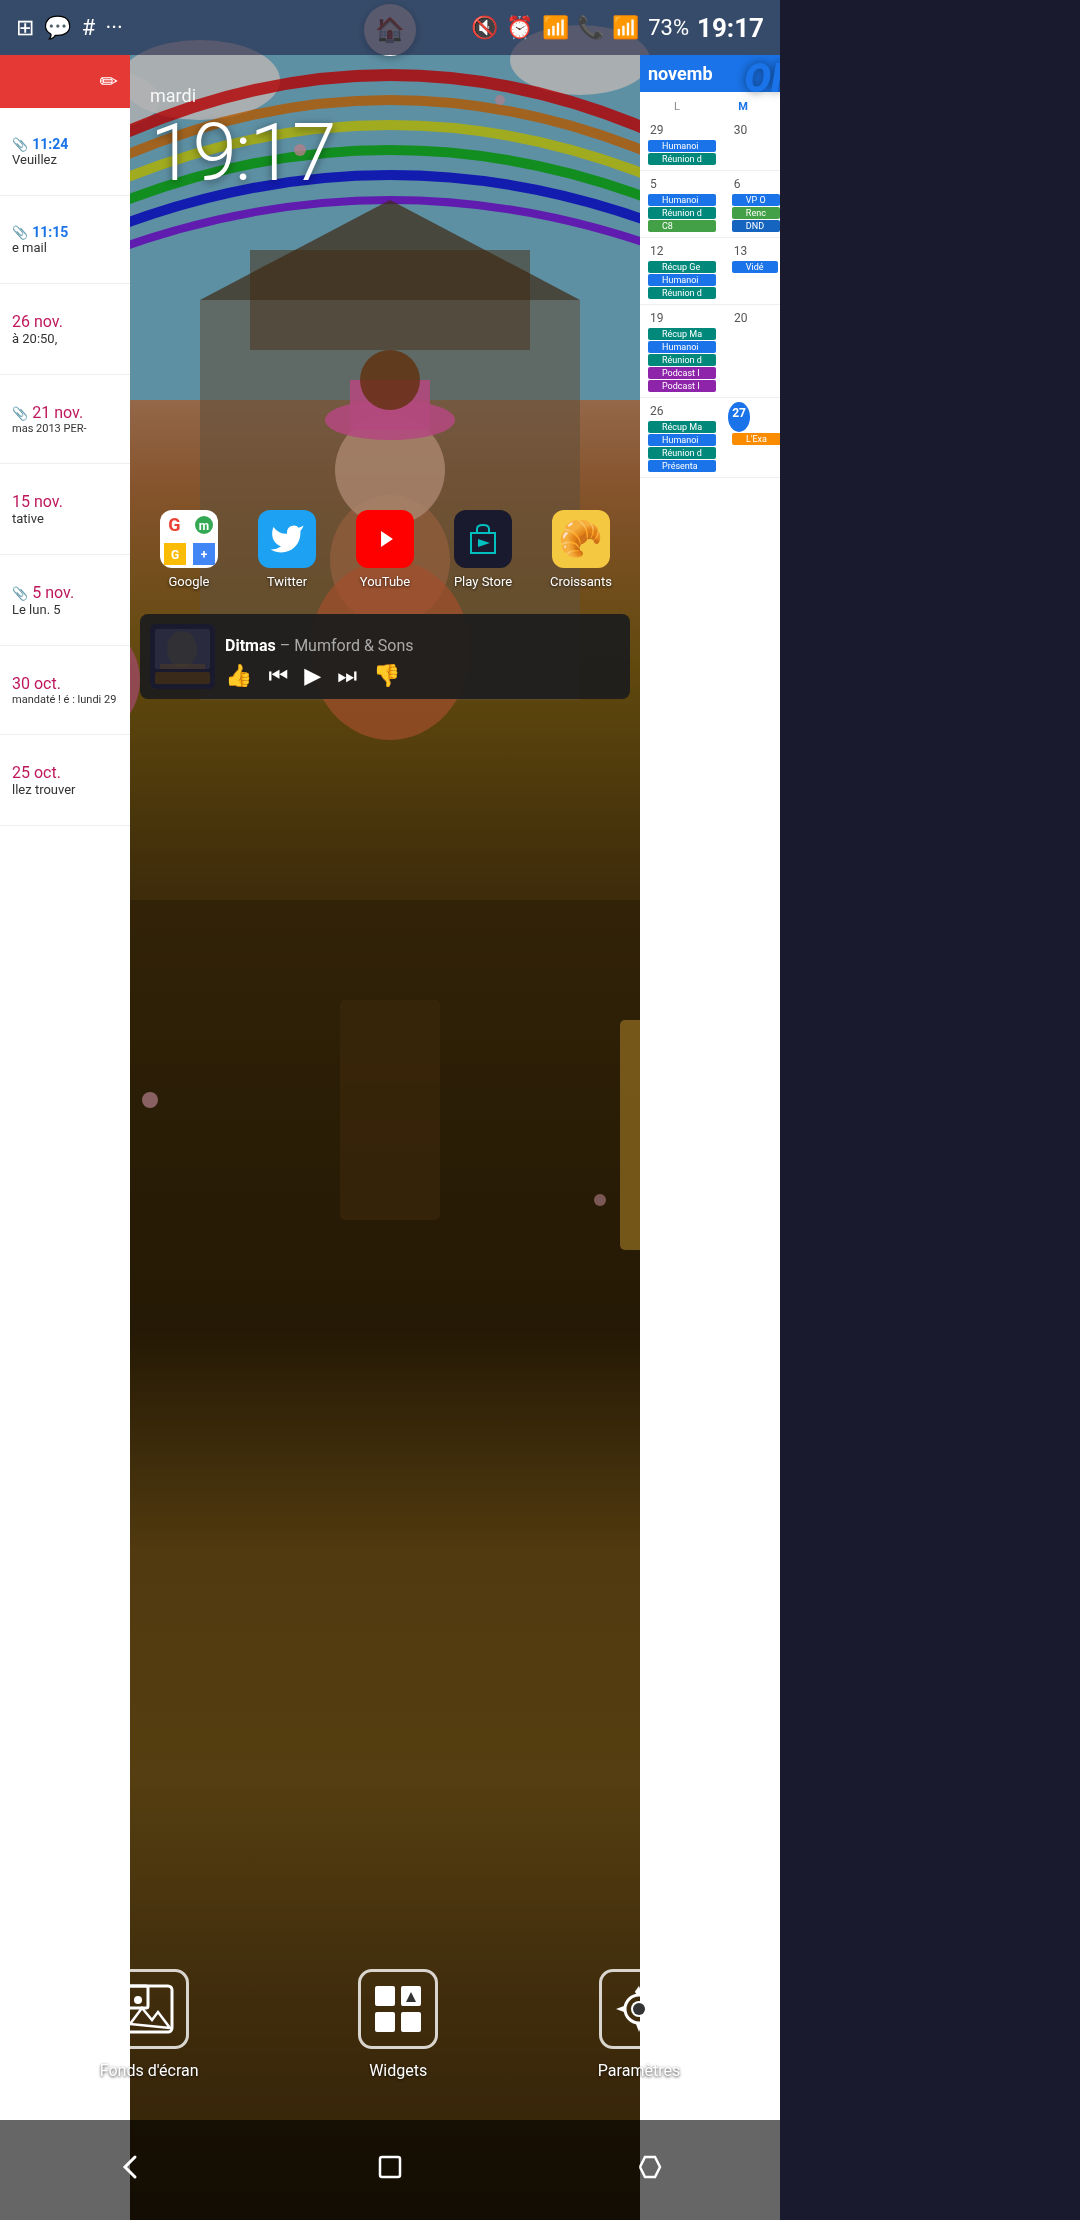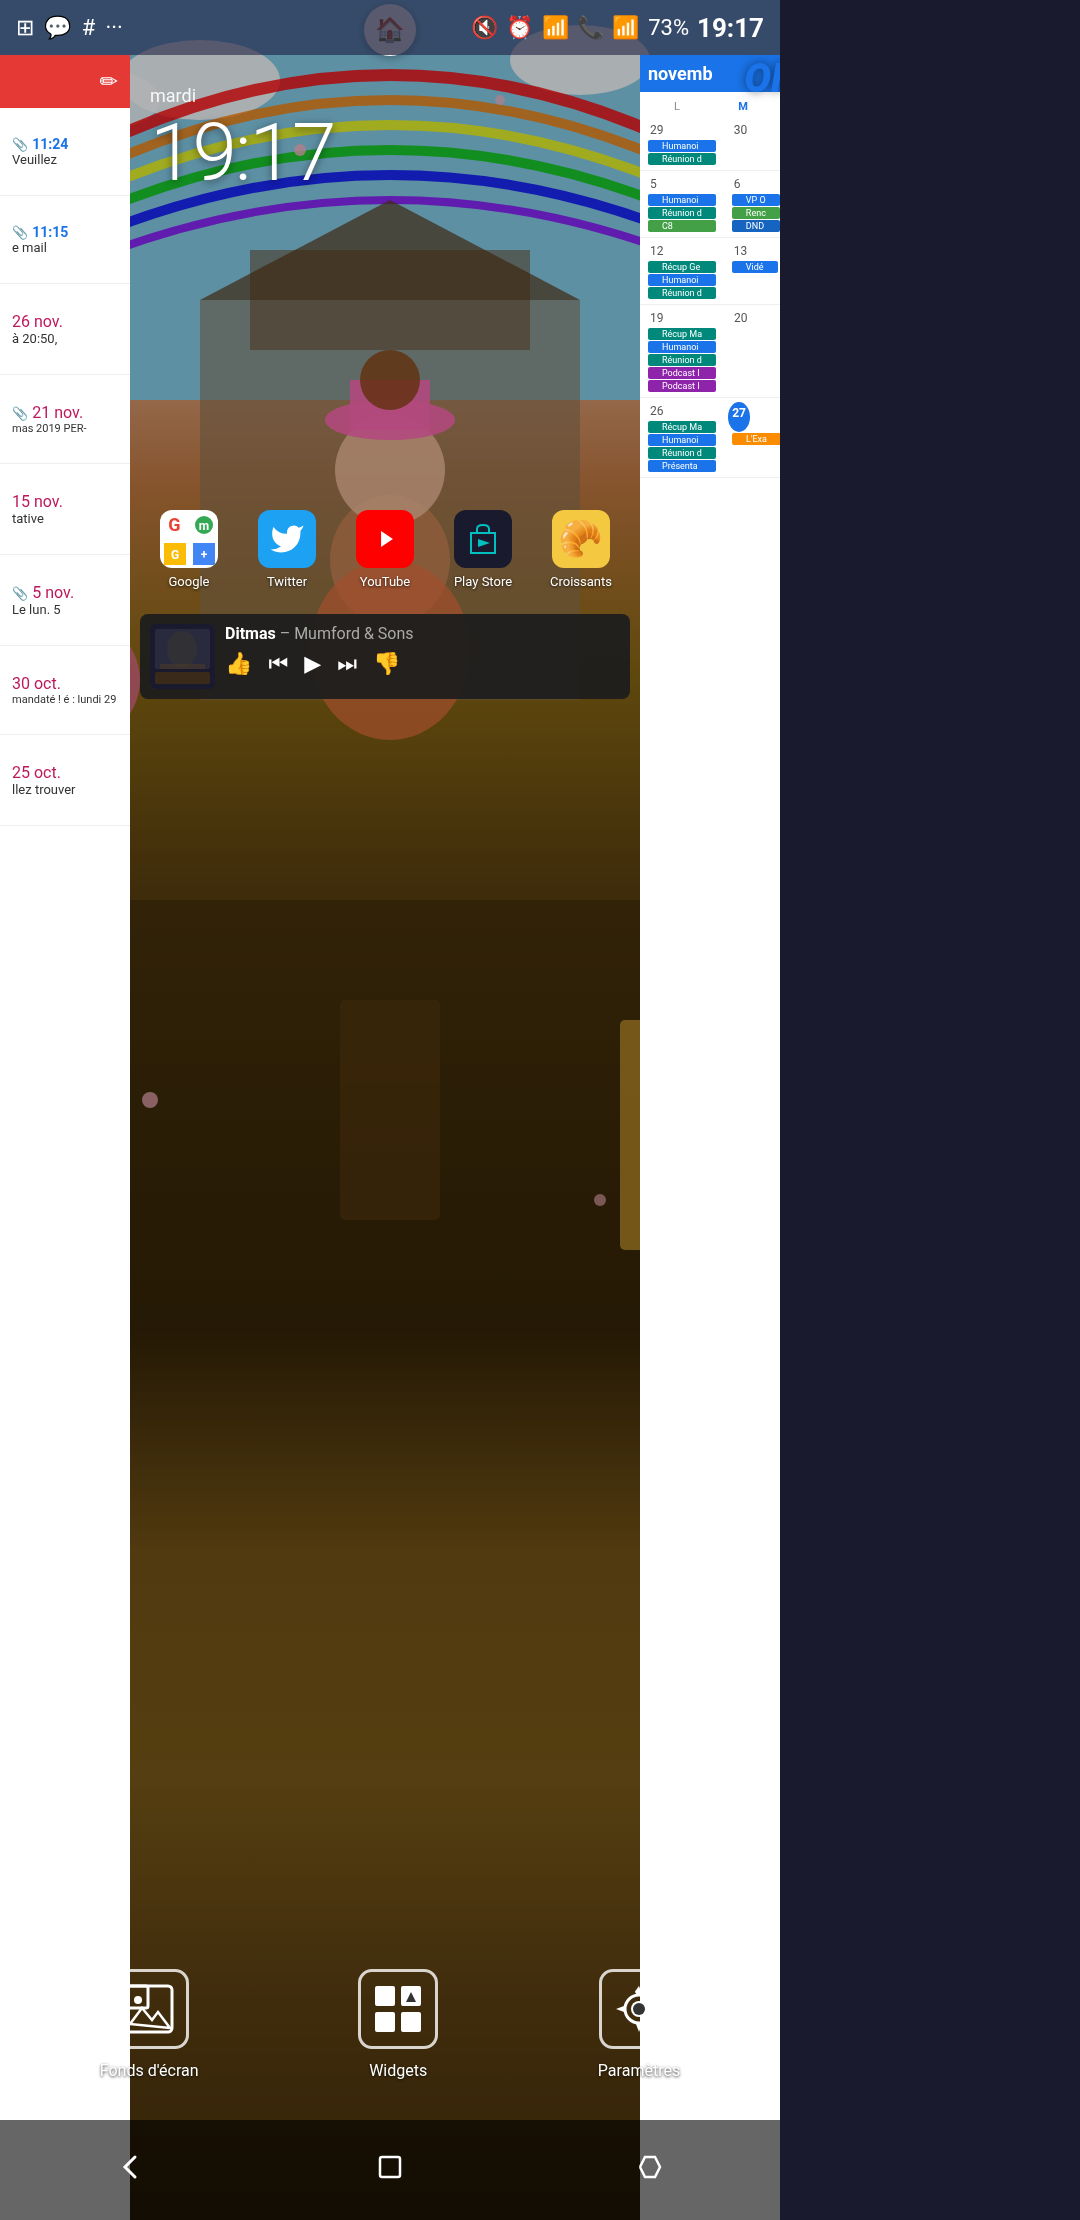--- a/index.html
+++ b/index.html
@@ -252,21 +252,21 @@
       font-size: 30px;
     }
 
     
     .music-player {
       background: rgba(30,30,30,0.95);
       margin: 15px 10px 10px;
       border-radius: 8px;
       overflow: hidden;
       display: flex;
-      align-items: flex-start;
+      align-items: flex-end;
       padding: 10px;
       gap: 10px;
     }
     .music-thumb {
       width: 65px;
       height: 65px;
       border-radius: 6px;
       background: #2a2a2a;
       flex-shrink: 0;
       display: flex;
@@ -438,21 +438,21 @@
     <div class="email-item">
       <div><span class="attachment-icon">📎</span><span class="email-time">11:15</span></div>
       <div class="email-sender">e mail</div>
     </div>
     <div class="email-item">
       <div class="email-date">26 nov.</div>
       <div class="email-sender">à 20:50,</div>
     </div>
     <div class="email-item">
       <div><span class="attachment-icon">📎</span><span class="email-date">21 nov.</span></div>
-      <div class="email-sender" style="font-size:11px;">mas 2019
+      <div class="email-sender" style="font-size:11px;">mas 2013
 PER-</div>
     </div>
     <div class="email-item">
       <div class="email-date">15 nov.</div>
       <div class="email-sender">tative</div>
     </div>
     <div class="email-item">
       <div><span class="attachment-icon">📎</span><span class="email-date">5 nov.</span></div>
       <div class="email-sender">Le lun. 5</div>
     </div>

